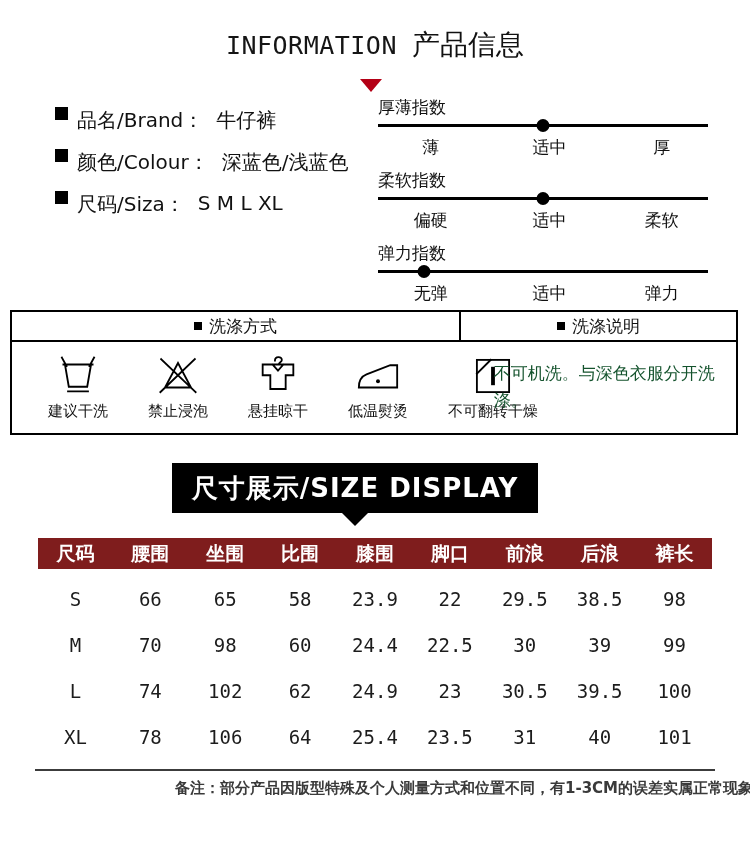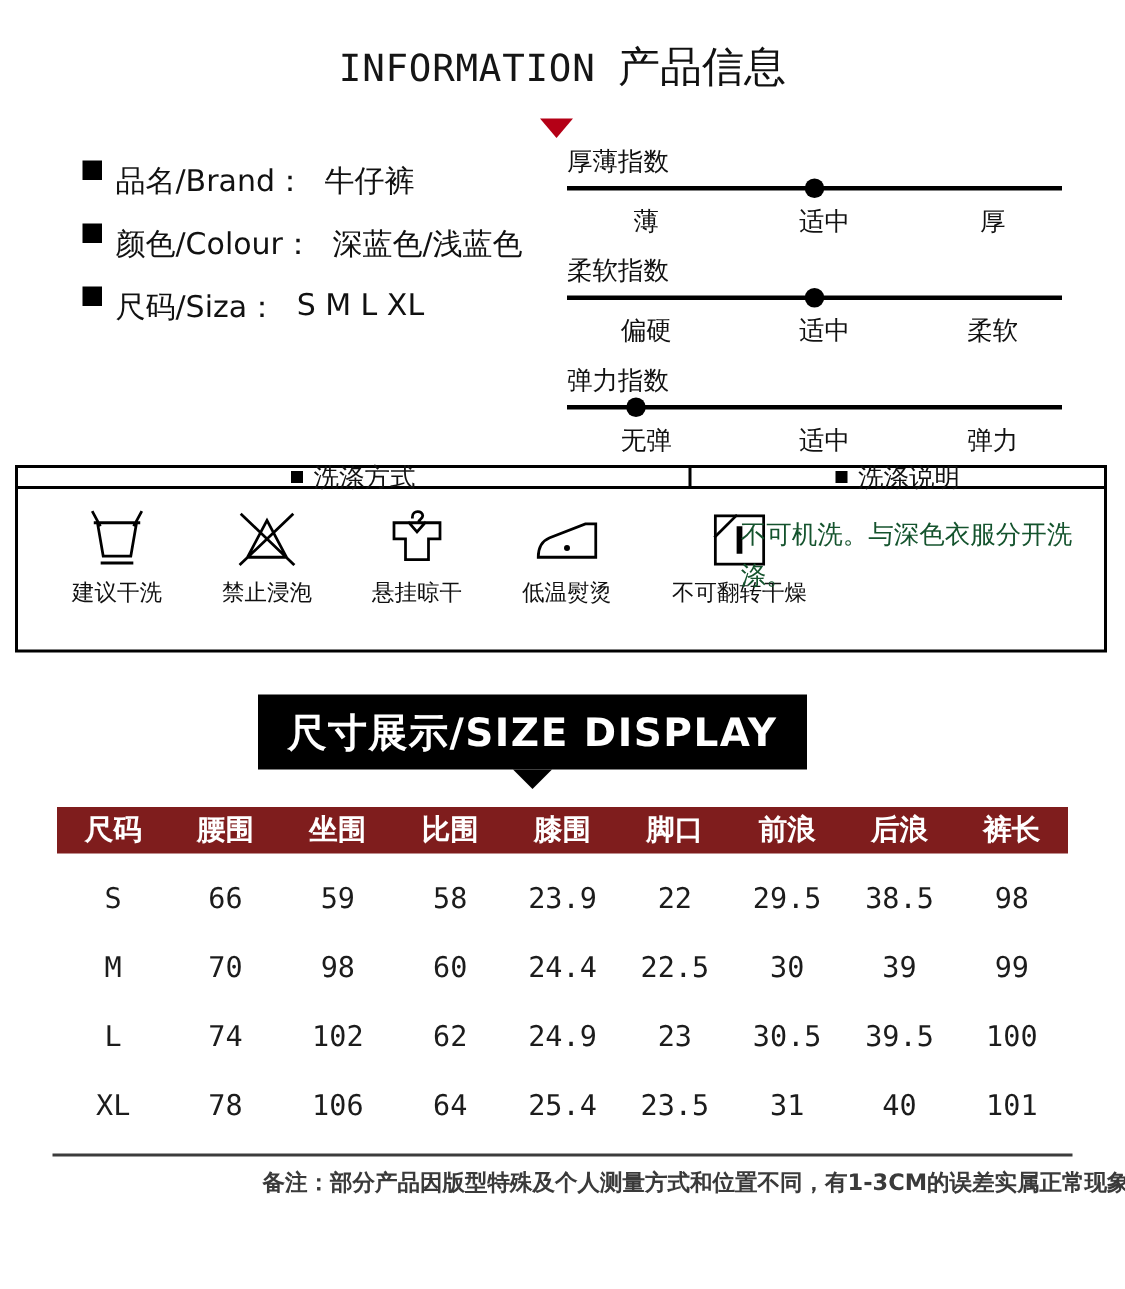--- a/index.html
+++ b/index.html
@@ -27,21 +27,21 @@
   .index-name{font-size:17px;height:23px;}
   .index-line{position:relative;height:13px;}
   .index-line::before{content:"";position:absolute;left:0;right:0;top:5px;border-top:3px solid #000;}
   .index-dot{position:absolute;top:0;width:13px;height:13px;border-radius:50%;background:#000;transform:translateX(-50%);}
   .index-labels{position:relative;height:23px;font-size:17px;margin-top:4px;}
   .il{position:absolute;transform:translateX(-50%);white-space:nowrap;}
   .il-l{left:16%;}.il-m{left:52%;}.il-r{left:86%;}
 
   
   .care-box{position:absolute;left:10px;top:310px;width:728px;height:125px;border:2px solid #000;box-sizing:border-box;}
-  .care-header{display:flex;height:14px;border-bottom:2px solid #000;box-sizing:border-box;}
+  .care-header{display:flex;height:30px;border-bottom:2px solid #000;box-sizing:border-box;}
   .ch-left{width:62%;border-right:2px solid #000;box-sizing:border-box;display:flex;align-items:center;justify-content:center;gap:7px;font-size:17px;}
   .ch-right{flex:1;display:flex;align-items:center;justify-content:center;gap:7px;font-size:17px;}
   .sq-sm{width:8px;height:8px;background:#000;flex:none;}
   .care-body{display:flex;height:89px;align-items:center;}
   .care-icons{width:66%;display:flex;justify-content:space-between;align-items:flex-end;padding:0 10px 0 36px;box-sizing:border-box;gap:40px;}
   .care-item{display:flex;flex-direction:column;align-items:center;}
   .care-item svg{width:46px;height:46px;display:block;}
   .care-label{font-size:15px;margin-top:3px;white-space:nowrap;}
   .care-note{flex:1;font-size:17px;line-height:1.55;padding:0 16px 0 4px;color:#14532d;}
   .ic{stroke:#000;stroke-width:2.4;fill:none;stroke-linecap:square;}
@@ -192,21 +192,21 @@
       <span>膝围</span>
       <span>脚口</span>
       <span>前浪</span>
       <span>后浪</span>
       <span>裤长</span>
     </div>
     <div class="st-body">
       <div class="st-row">
         <span>S</span>
         <span>66</span>
-        <span>59</span>
+        <span>65</span>
         <span>58</span>
         <span>23.9</span>
         <span>22</span>
         <span>29.5</span>
         <span>38.5</span>
         <span>98</span>
       </div>
       <div class="st-row">
         <span>M</span>
         <span>70</span>

